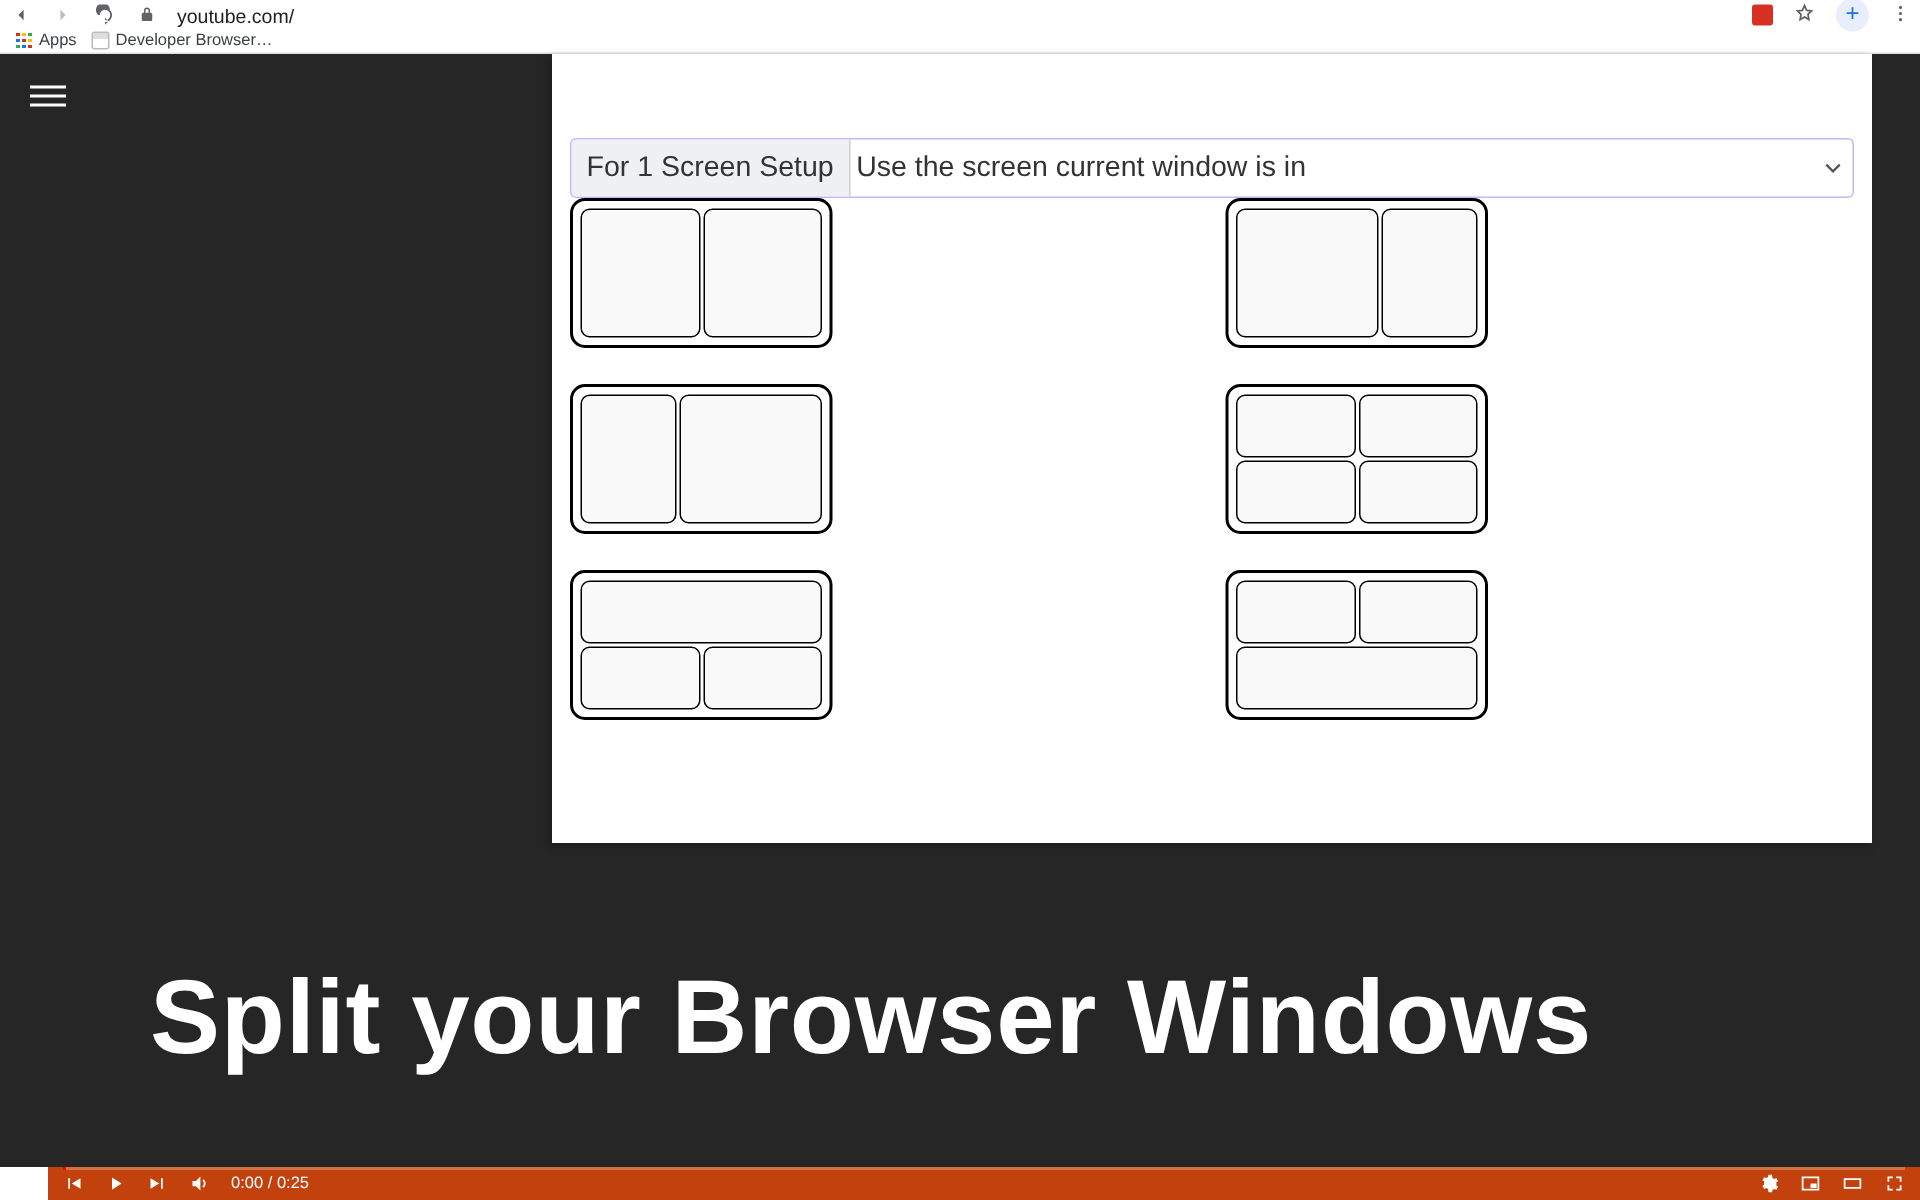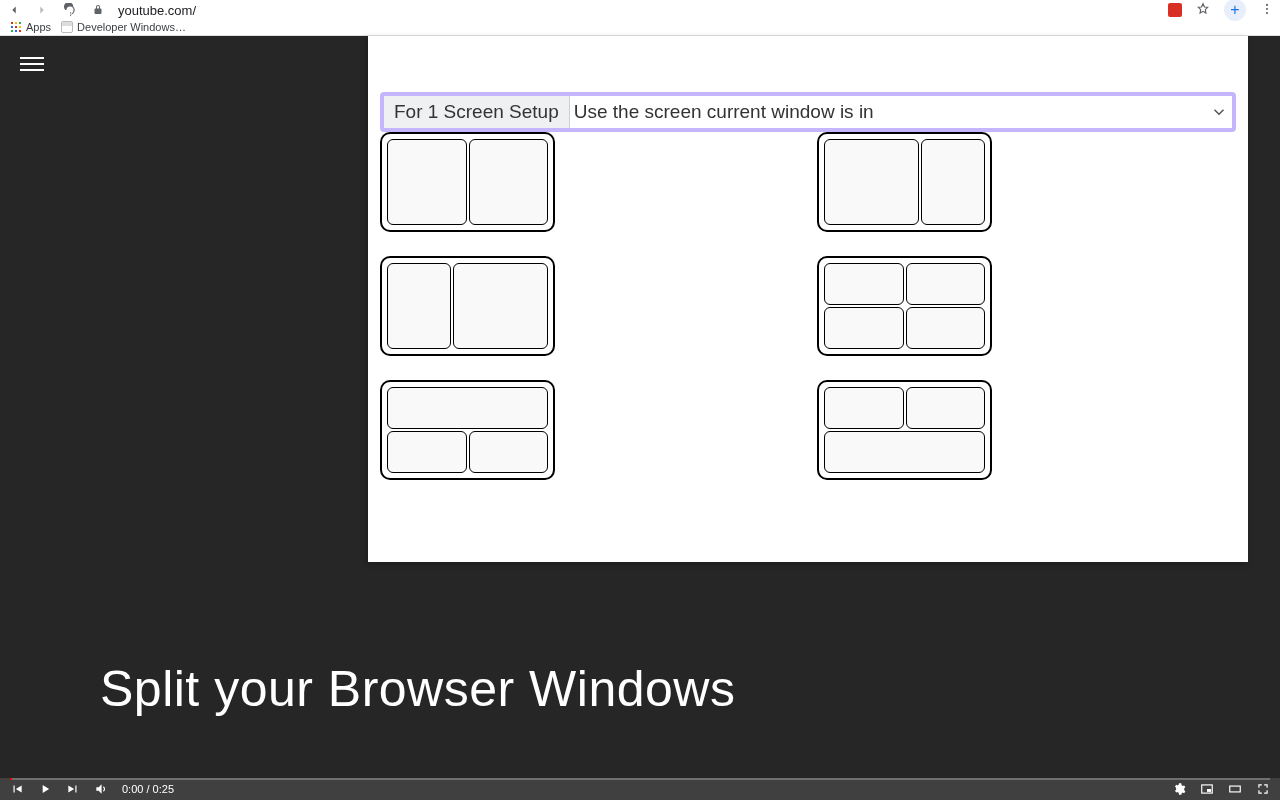--- a/index.html
+++ b/index.html
@@ -85,21 +85,21 @@
     width:880px;
     height:526px;
     background:#fff;
     box-shadow:-2px 2px 6px rgba(0,0,0,0.25);
     padding:56px 12px 0 12px;
     font-size:19px;
     color:#222;
   }
   .setup-row {
     display:flex;
-    border:4px solid #c4b5fd;
+    border:1px solid #c4b5fd;
     border-radius:4px;
     overflow:hidden;
     height:40px;
   }
   .setup-label {
     background:#eef0f2;
     border-right:1px solid #cfcfcf;
     padding:0 10px;
     display:flex; align-items:center;
     font-size:19px;
@@ -152,35 +152,36 @@
   .l-top-2bottom .pane:first-child { grid-column:1 / span 2; }
   .l-2top-bottom { grid-template-columns:1fr 1fr; grid-template-rows:1fr 1fr; }
   .l-2top-bottom .pane:last-child { grid-column:1 / span 2; }
 
   
   .headline {
     position:absolute;
     left:100px;
     bottom:60px;
     color:#fff;
-    font-size:50px;
-    font-weight:400;
+    font-size:70px;
+    font-weight:700;
     letter-spacing:0.5px;
   }
 
   
   .player-bar {
     height:22px;
-    background:#404040;
+    background:#c2410c;
     position:relative;
     display:flex;
     align-items:center;
     padding:4px 10px;
     color:#fff;
     font-size:11px;
+    margin-left:32px;
   }
   .player-bar .progress-track {
     position:absolute;
     left:10px; right:10px; top:0;
     height:2px;
     background:rgba(255,255,255,0.25);
   }
   .player-bar .progress-track::before {
     content:"";
     position:absolute; left:0; top:0;
@@ -236,21 +237,21 @@
       </span>
     </div>
   </div>
   <div class="bookmarks-row">
     <div class="bm-item">
       <span class="apps-dots"></span>
       <span>Apps</span>
     </div>
     <div class="bm-item">
       <span class="chrome-store-ico"></span>
-      <span>Developer Windows…</span>
+      <span>Developer Browser…</span>
     </div>
   </div>
 </div>
 
 <div class="stage">
 
   <div class="yt-strip">
     <div class="yt-hamburger">
       <span></span>
         <span></span>

